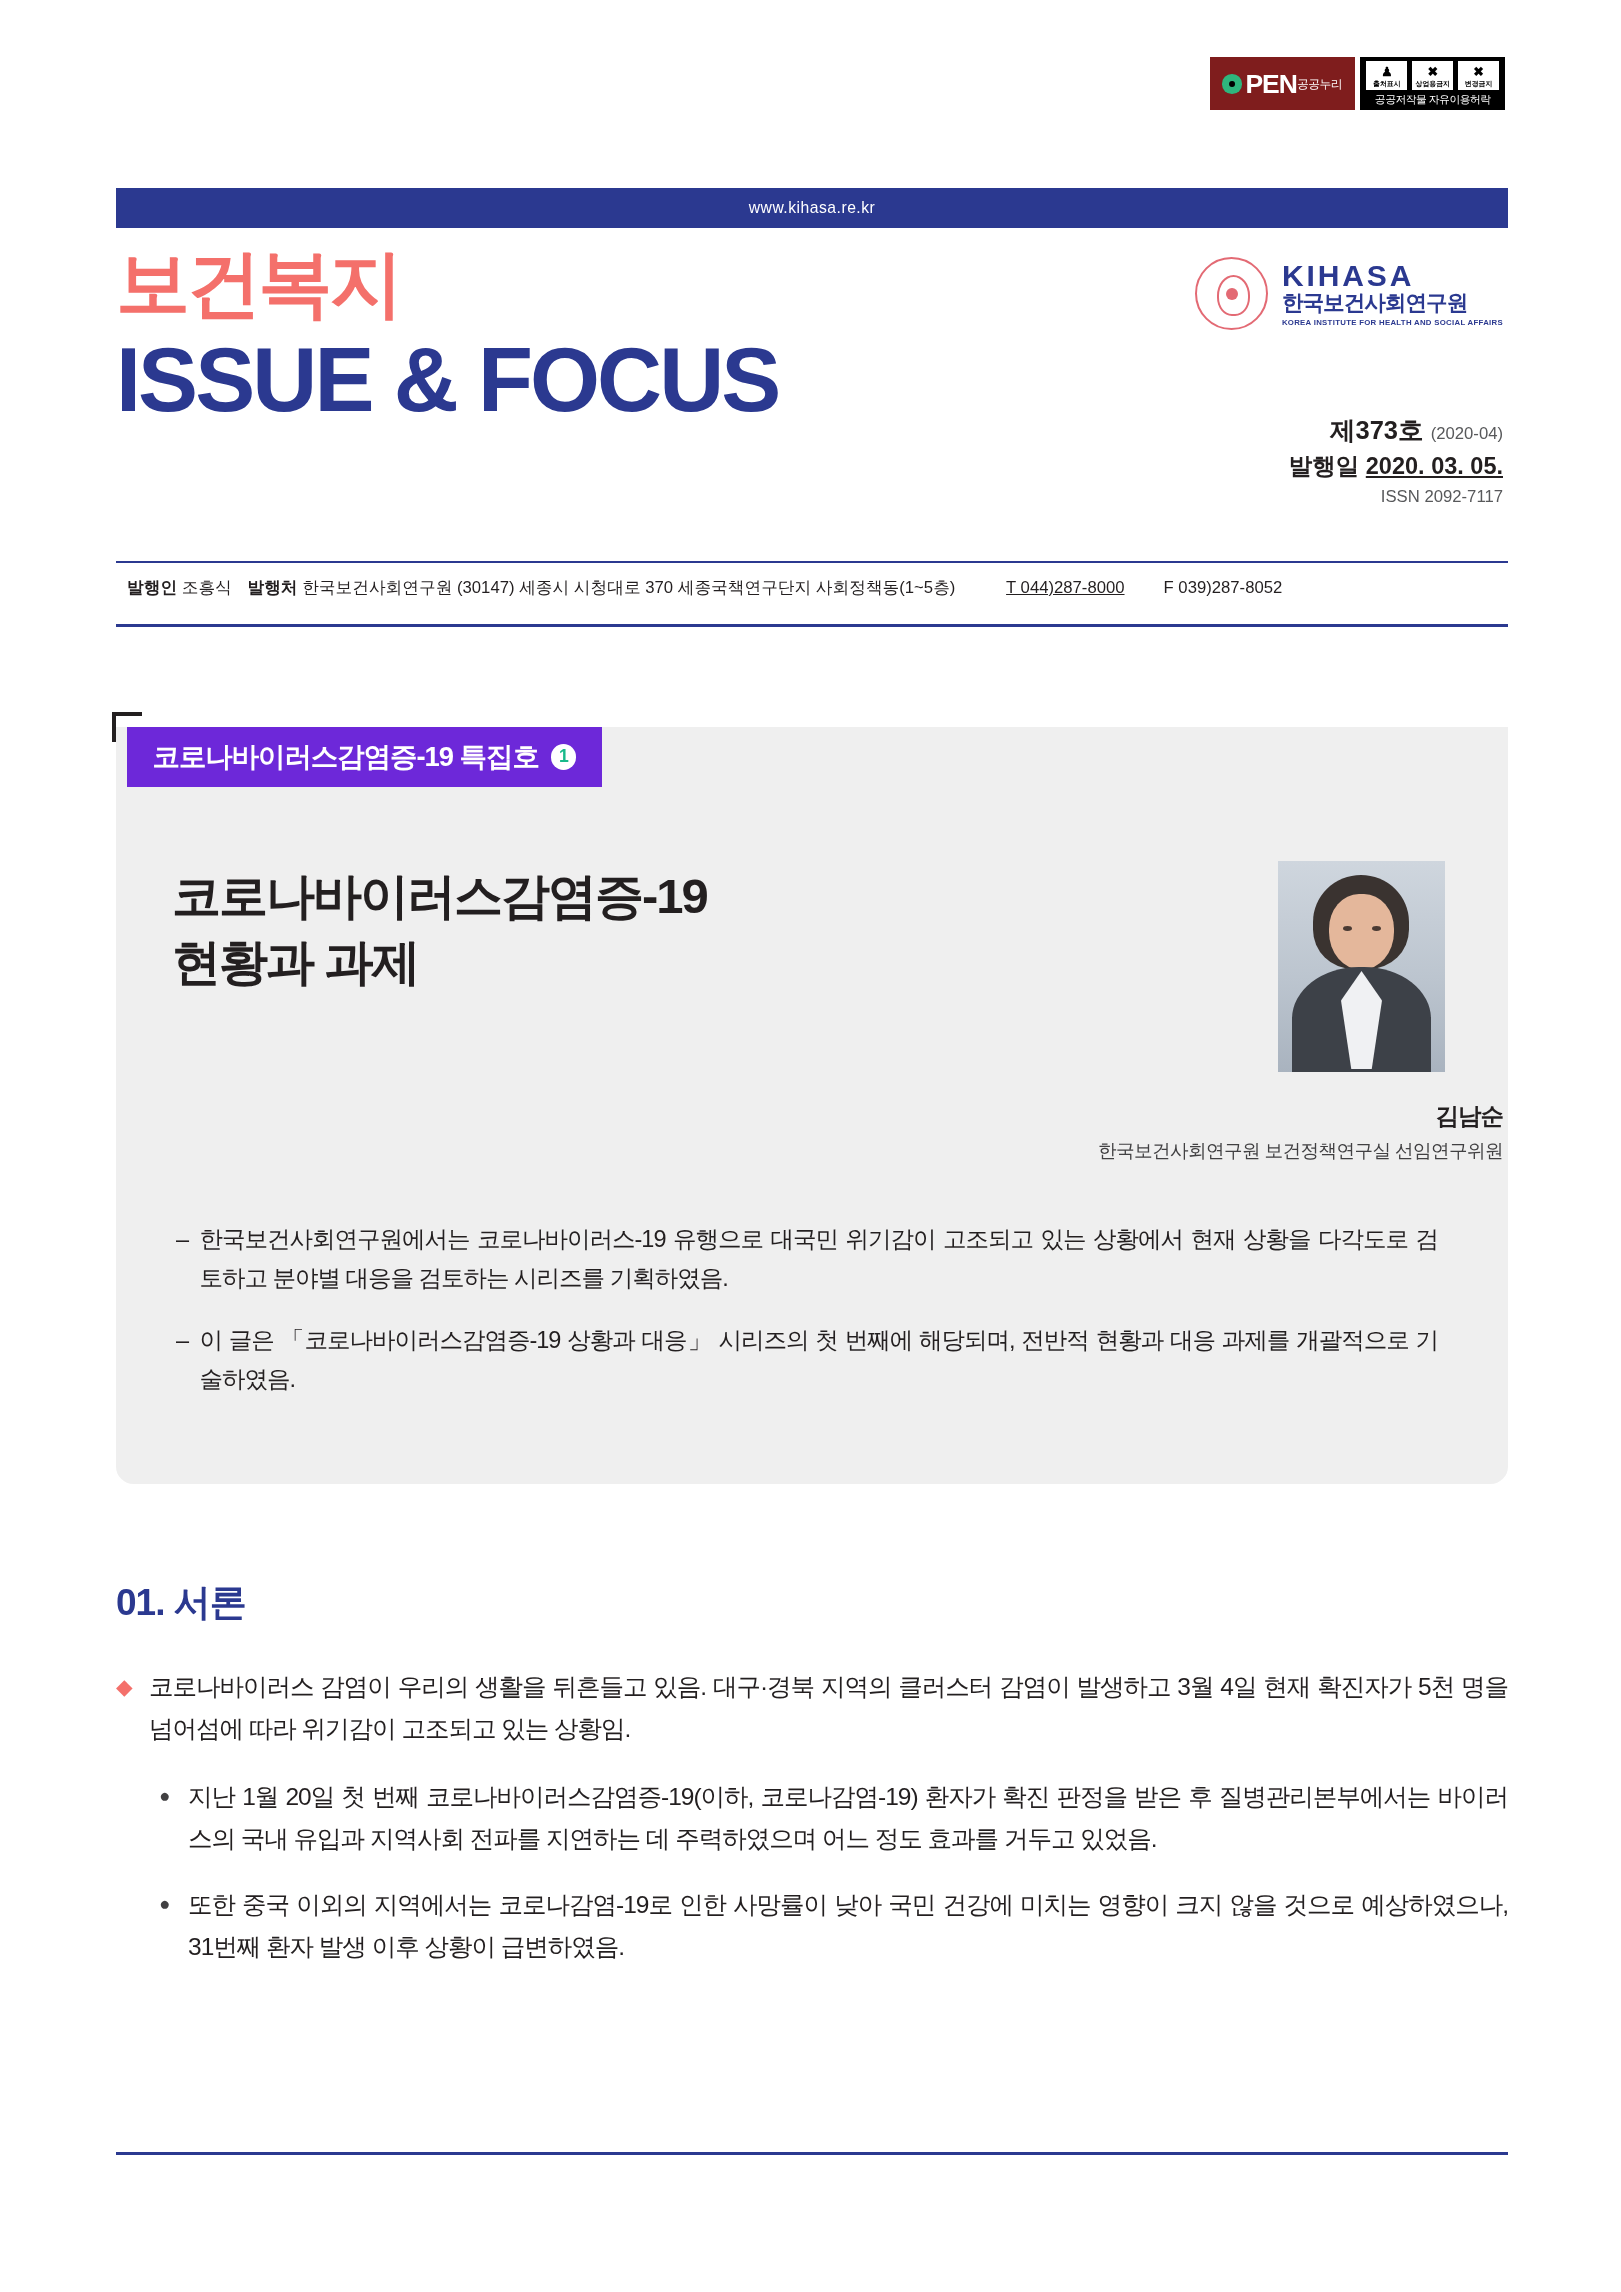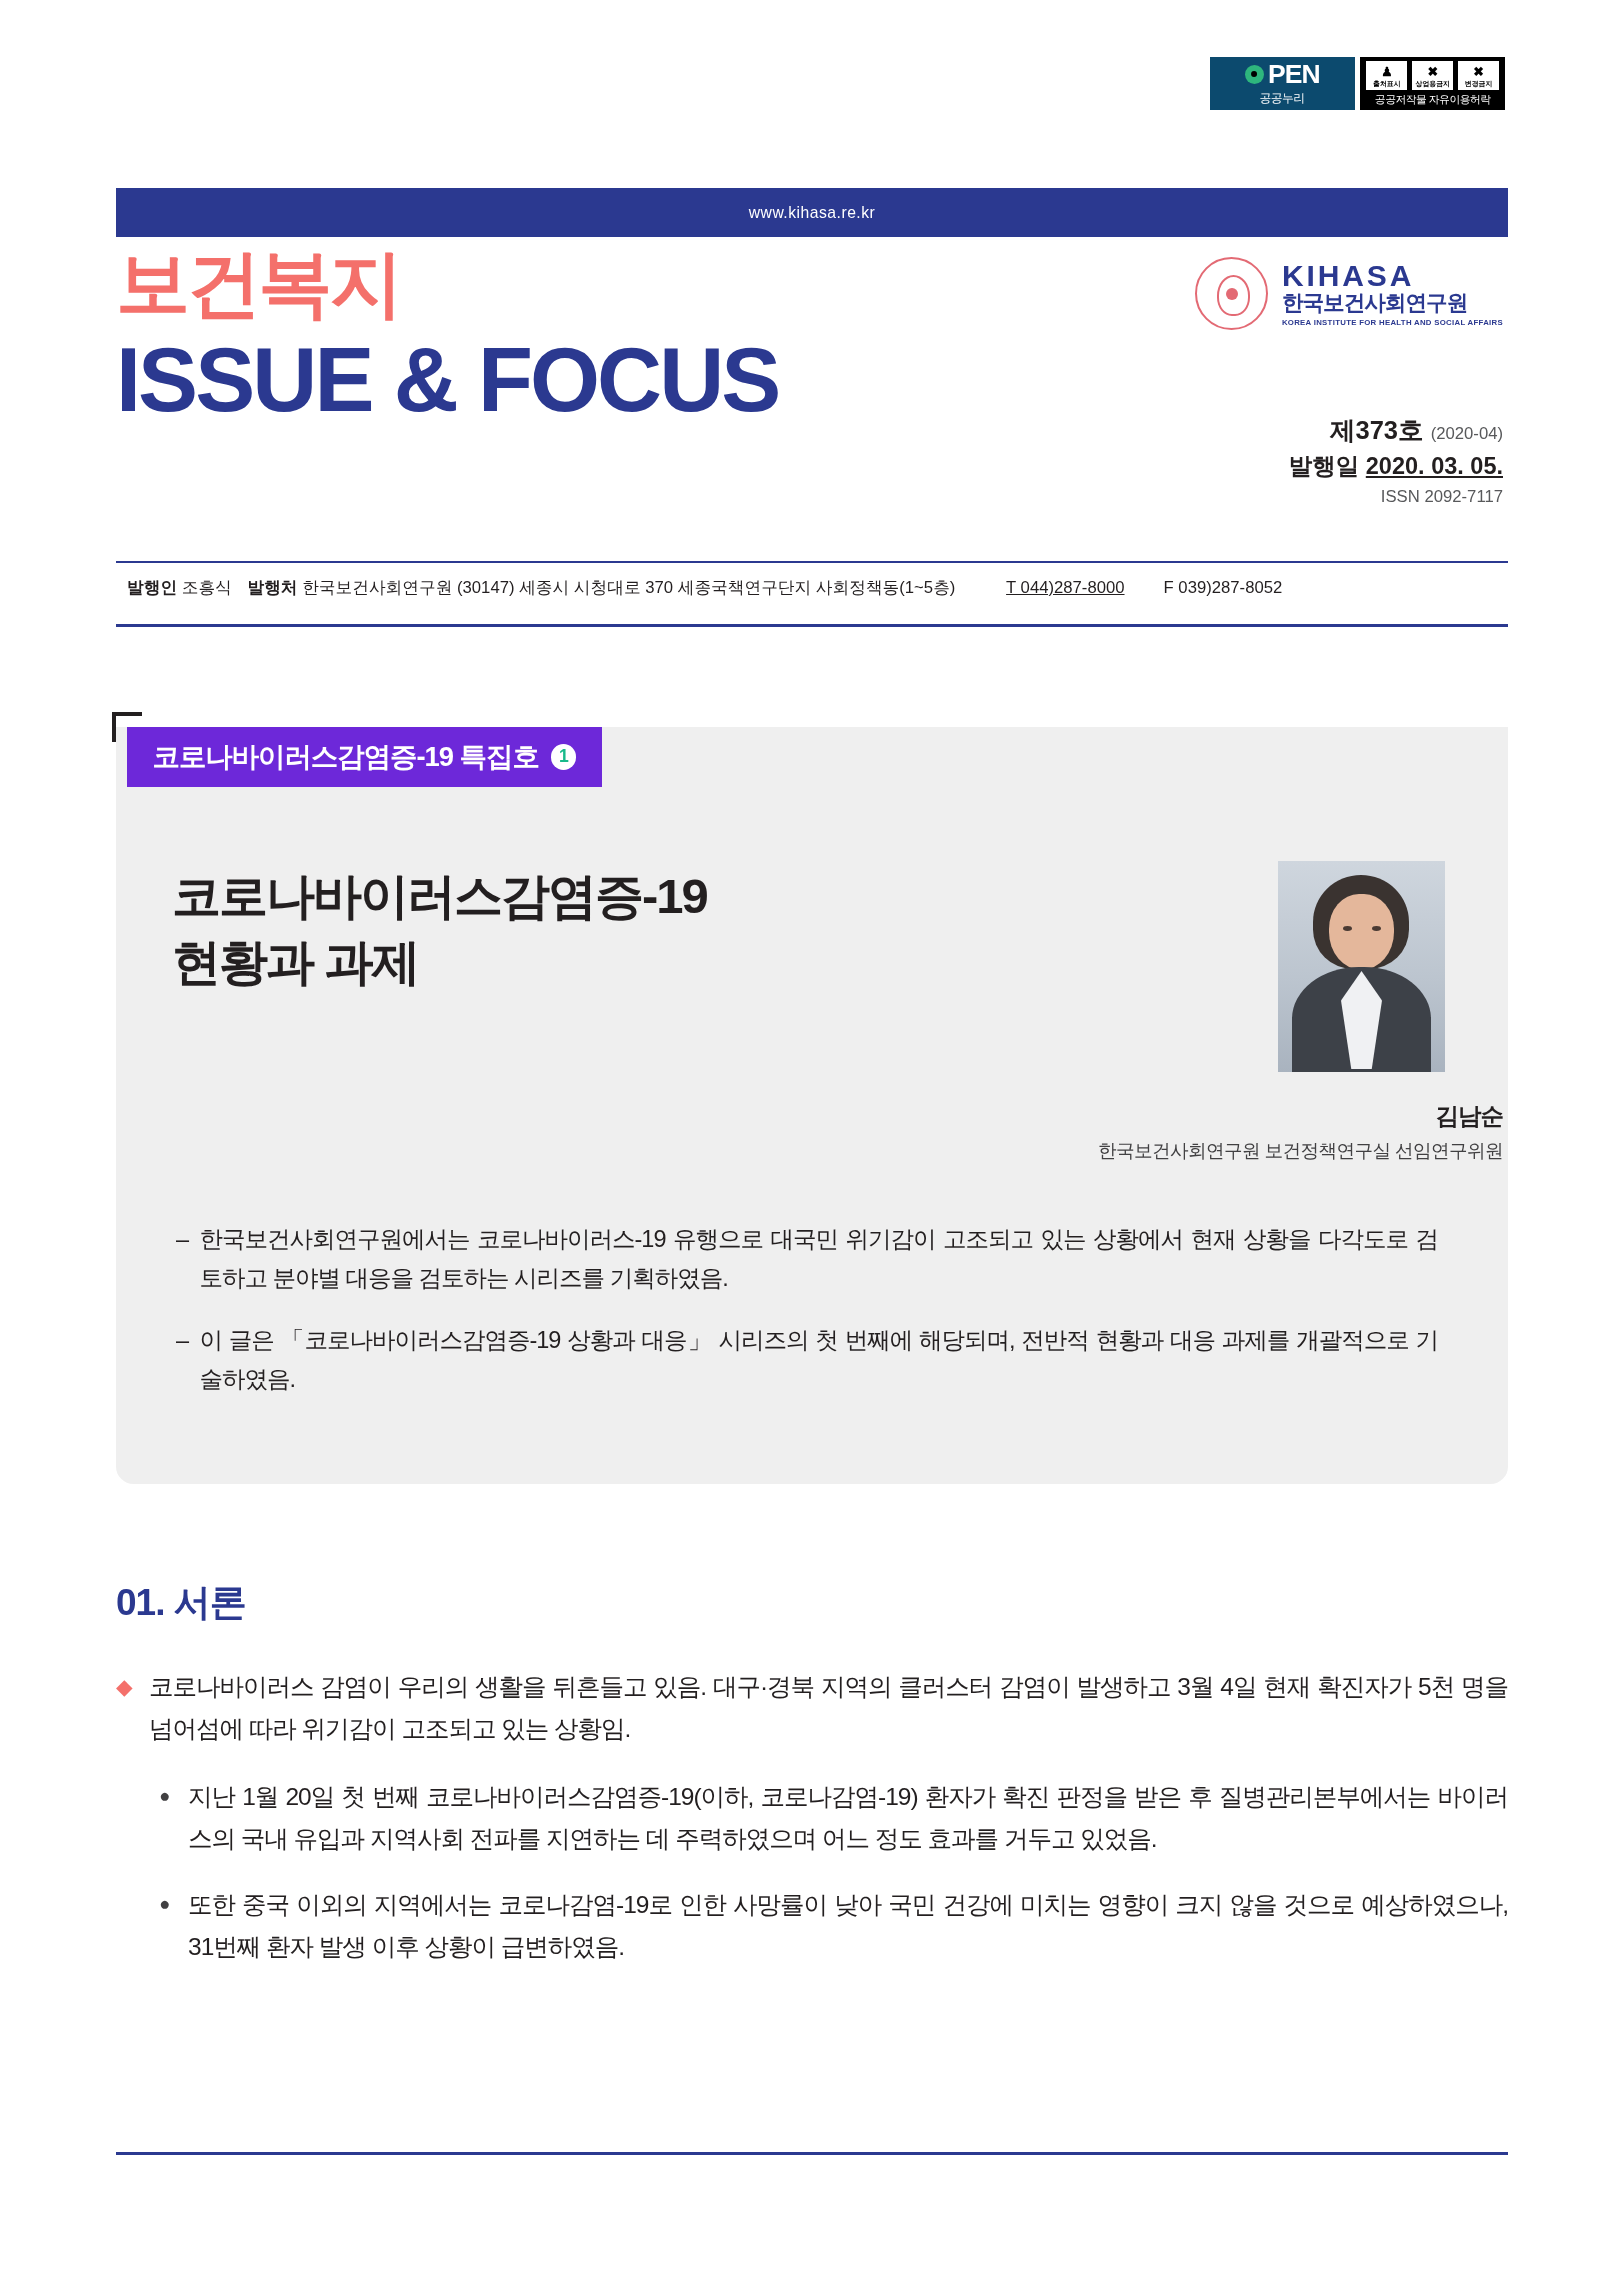--- a/index.html
+++ b/index.html
@@ -25,25 +25,24 @@
   
   .kogl {
     position: absolute;
     top: 57px;
     right: 116px;
     display: flex;
     align-items: stretch;
     gap: 5.9px;
   }
   .kogl-open {
-    background: #0c4a6e;
+    background: #7f1d1d;
     color: #fff;
     width: 145px;
     display: flex;
-    flex-direction: column;
     align-items: center;
     justify-content: center;
     padding: 3.9px 0 2.9px;
   }
   .kogl-open-top {
     display: flex;
     align-items: center;
     gap: 3.9px;
     font-size: 26.5px;
     font-weight: bold;
@@ -109,21 +108,21 @@
     margin-top: 2.9px;
     letter-spacing: -0.5px;
   }
 
   
   .urlbar {
     position: absolute;
     left: 116px;
     top: 188px;
     width: 1392px;
-    height: 49px;
+    height: 40px;
     background: #2b3990;
     color: #ffffff;
     font-size: 15.7px;
     letter-spacing: 0.5px;
     display: flex;
     align-items: center;
     justify-content: center;
   }
 
   

